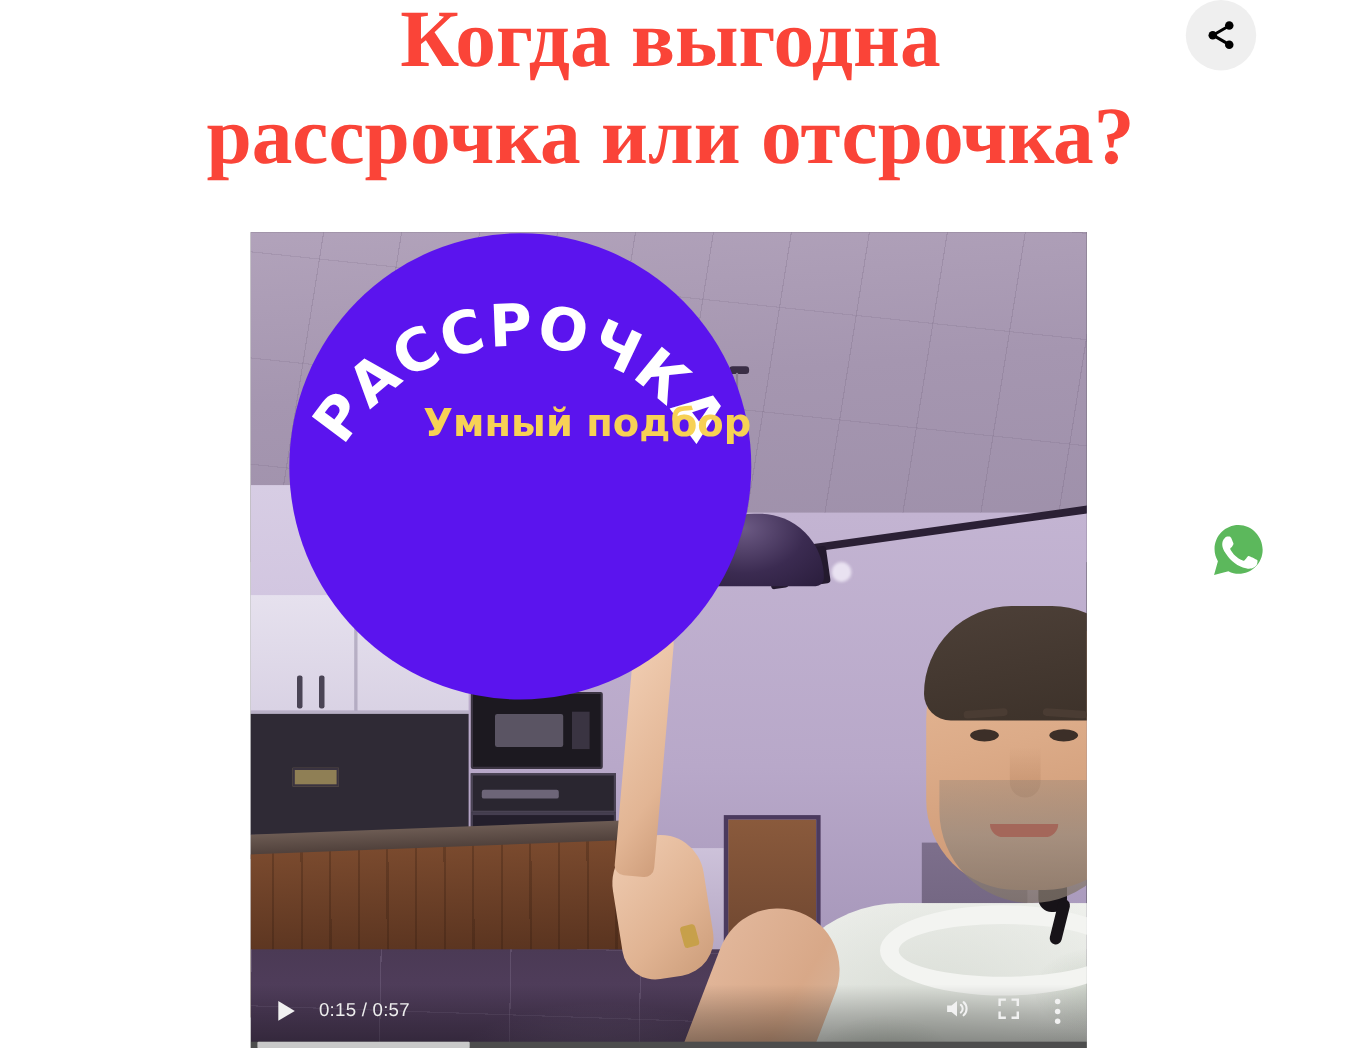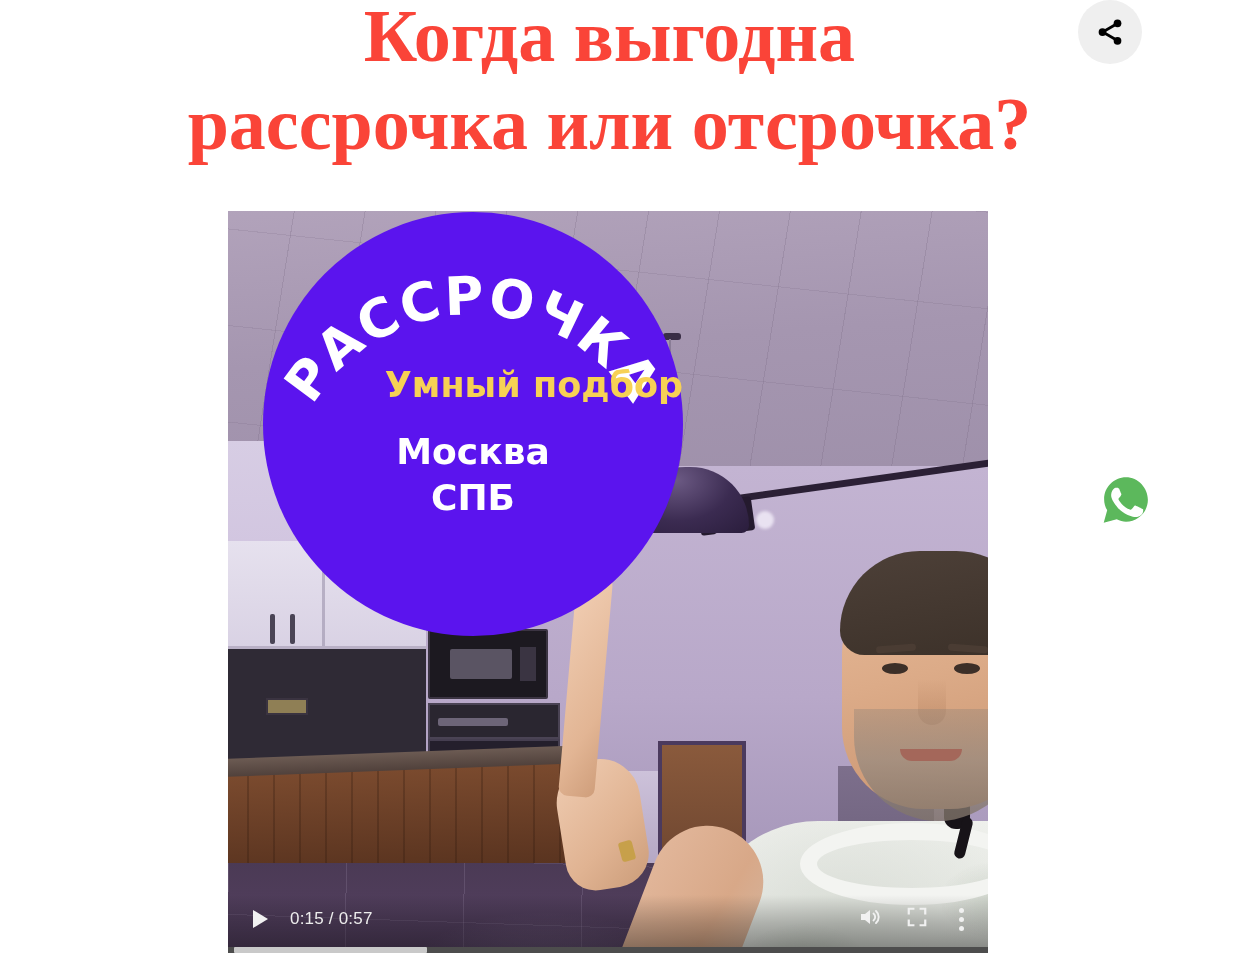--- a/index.html
+++ b/index.html
@@ -595,22 +595,20 @@
       <div class="circle-overlay">
         <svg class="arc-text" viewBox="0 0 420 424">
           <defs>
             <path id="arcPath" d="M 28,250 A 186,186 0 0 1 392,250" fill="none"></path>
           </defs>
           <text text-anchor="middle">
             <textPath href="#arcPath" startOffset="50%" id="arc-label">РАССРОЧКА</textPath>
           </text>
         </svg>
         <div class="ovl-smart">Умный подбор</div>
-        <div class="ovl-city">Москва</div>
-        <div class="ovl-city" style="top:262px;">СПБ</div>
       </div>
     </div>
 
     <div class="controls">
       <div class="ctl btn-play">
         <span class="play-tri"></span>
       </div>
       <div class="time-label">0:15 / 0:57</div>
       <div class="spacer"></div>
       <div class="ctl btn-vol">

